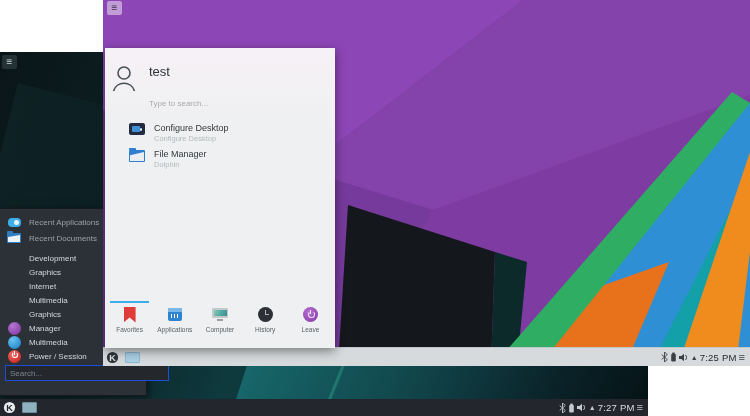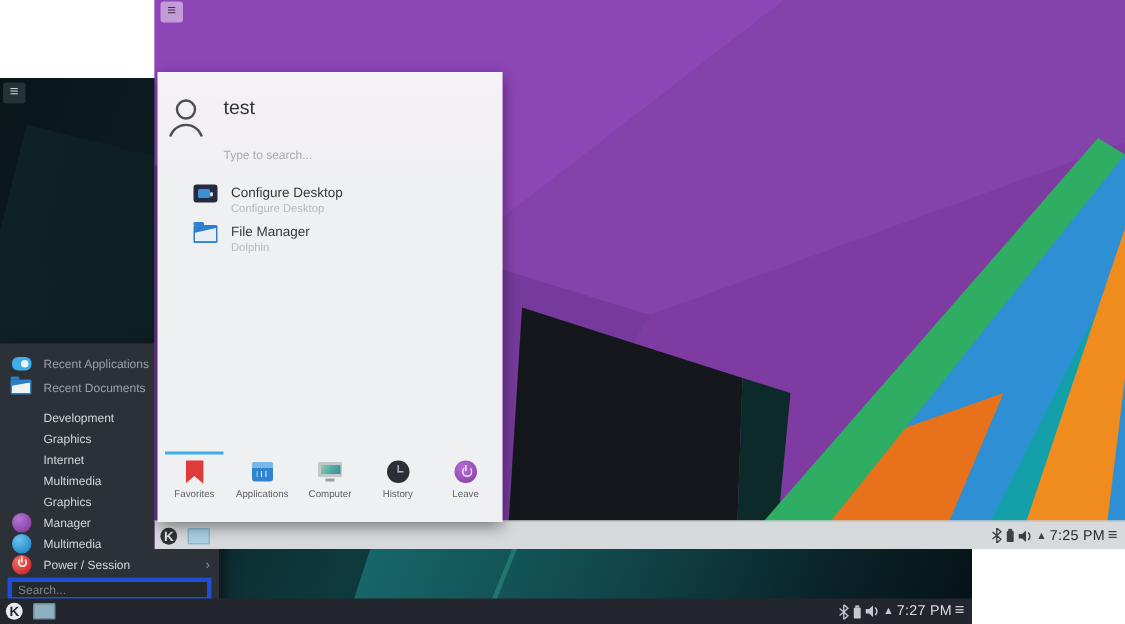--- a/index.html
+++ b/index.html
@@ -15,21 +15,21 @@
     transform:skewX(-18deg);opacity:.95;}
   .outer-wallpaper .seam{position:absolute;left:330px;top:295px;width:3px;height:95px;
     background:#2d9184;transform:rotate(22deg);opacity:.55;}
   .outer-wallpaper .fold{position:absolute;left:-30px;top:40px;width:120px;height:380px;
     background:linear-gradient(90deg,rgba(40,110,110,0.12),rgba(0,0,0,0));transform:rotate(14deg);}
   .sm-burger{position:absolute;display:flex;align-items:center;justify-content:center;
     border-radius:2px;font-size:10px;line-height:1;}
   .outer-burger{left:2px;top:3px;width:15px;height:14px;background:rgba(130,150,160,.22);color:#cdd6da;}
 
   
-  .app-menu{position:absolute;left:0;top:176px;width:147px;height:188px;background:#2c3138;
+  .app-menu{position:absolute;left:0;top:156px;width:147px;height:188px;background:#2c3138;
     border:1px solid #16191d;border-left:none;padding-top:5px;display:flex;flex-direction:column;
     box-shadow:2px 2px 8px rgba(0,0,0,.5);}
   .menu-row{display:flex;align-items:center;height:16px;padding:0 6px;flex:none;}
   .menu-row.cat{height:14px;}
   .menu-icon-slot{width:16px;flex:none;display:flex;align-items:center;justify-content:center;}
   .menu-label{margin-left:7px;font-size:8px;color:#d2d7da;white-space:nowrap;}
   .menu-label.dim{color:#9aa1a7;}
   .menu-gap{height:5px;flex:none;}
   .menu-arrow{margin-left:auto;color:#8a9197;font-size:9px;line-height:1;}
   .ico-recent-apps{width:13px;height:9px;border-radius:4px;background:#3daee9;position:relative;}
@@ -38,22 +38,22 @@
   .ico-folder::before{content:"";position:absolute;left:0;top:-2px;width:6px;height:2px;background:#2d7fc3;border-radius:1px 1px 0 0;}
   .ico-folder::after{content:"";position:absolute;left:1px;top:2px;width:12px;height:7px;background:#eef3f6;
     clip-path:polygon(0 30%,100% 0,100% 100%,0 100%);}
   .ball{width:13px;height:13px;border-radius:50%;position:relative;}
   .ball.purple{background:radial-gradient(circle at 35% 30%,#b476d4,#8e44ad 70%);}
   .ball.blue{background:radial-gradient(circle at 35% 30%,#6cc4f2,#2a90d0 70%);}
   .ball.red{background:radial-gradient(circle at 35% 30%,#f0706a,#d62f2f 70%);}
   .ball.red::after{content:"";position:absolute;left:4.5px;top:2.5px;width:4px;height:4px;
     border:1px solid #fff;border-radius:50%;border-top-color:transparent;}
   .ball.red::before{content:"";position:absolute;left:6px;top:1.5px;width:1px;height:4px;background:#fff;}
-  .menu-search{margin:2px 5px 0 5px;height:16px;border:3px solid #1d4ed8;background:#24282d;
-    color:#7d858c;font-size:8px;padding:0 4px;width:136px;outline:none;}
+  .menu-search{margin:2px 5px 0 5px;height:16px;border:1px solid #1d4ed8;background:#24282d;
+    color:#7d858c;font-size:8px;padding:0 4px;width:164px;outline:none;}
   .menu-search::placeholder{color:#7d858c;}
 
   
   .panel{position:absolute;left:0;bottom:0;display:flex;align-items:center;}
   .outer-panel{width:648px;height:17px;background:#23272d;z-index:4;}
   .tray{display:flex;align-items:center;gap:2px;margin-left:auto;padding-right:5px;}
   .tray .glyph{font-size:7px;line-height:1;}
   .tray .burger-glyph{font-size:11px;line-height:1;}
   .clock{font-size:9.5px;letter-spacing:.2px;}
   .outer-panel .tray{color:#c4cacf;}

